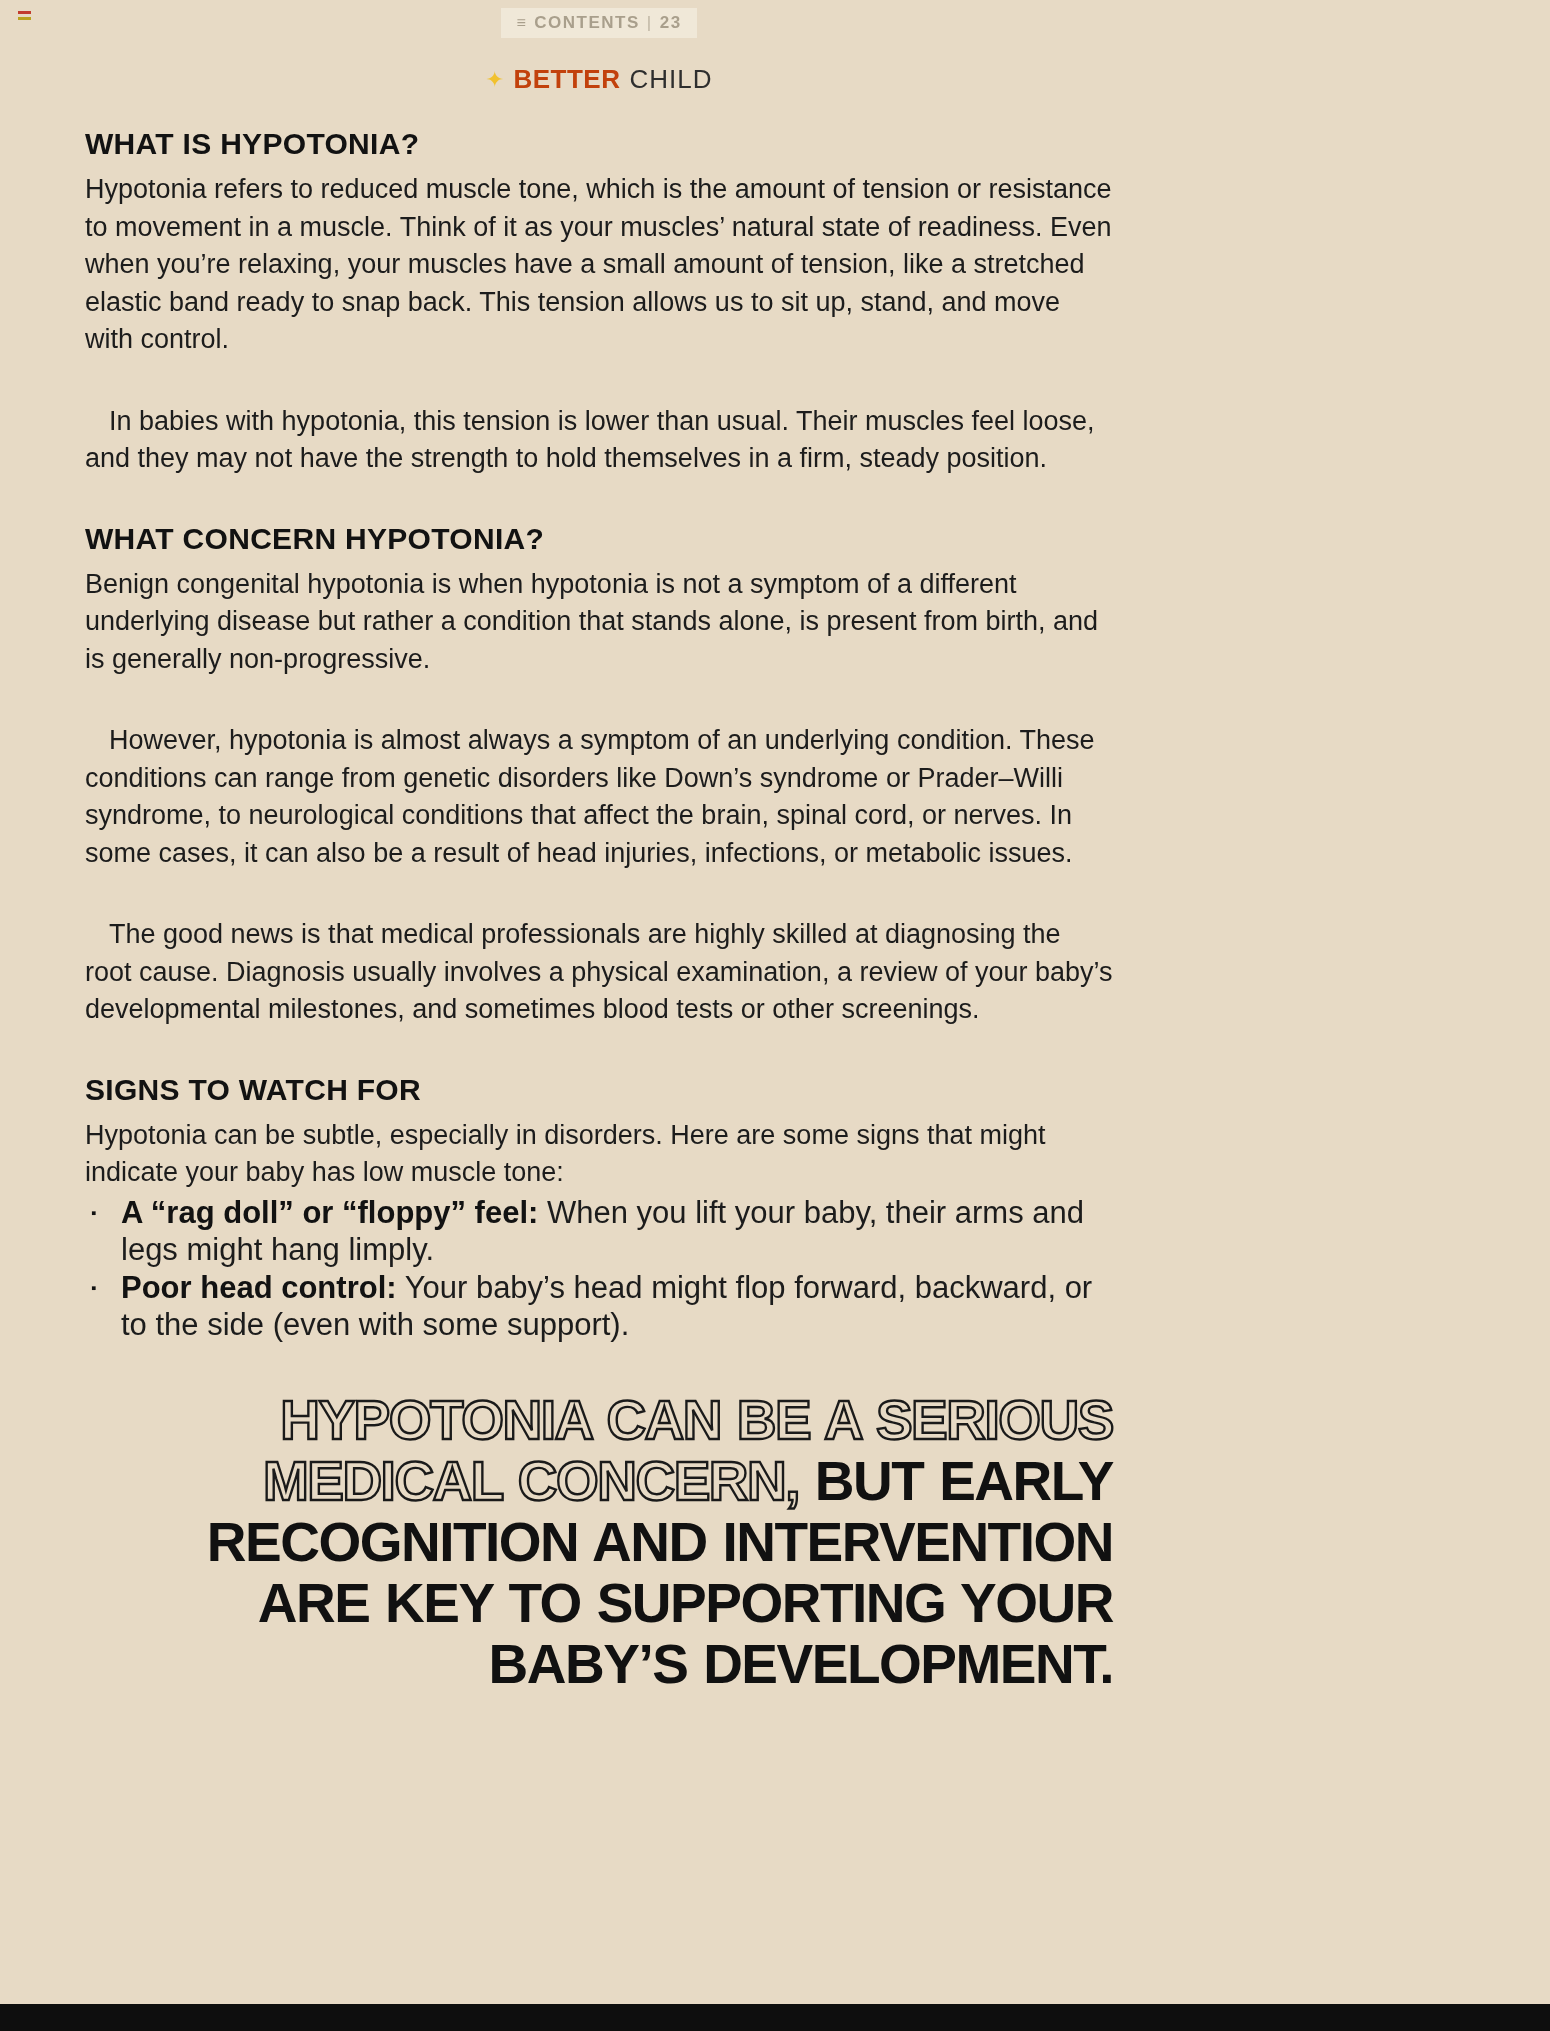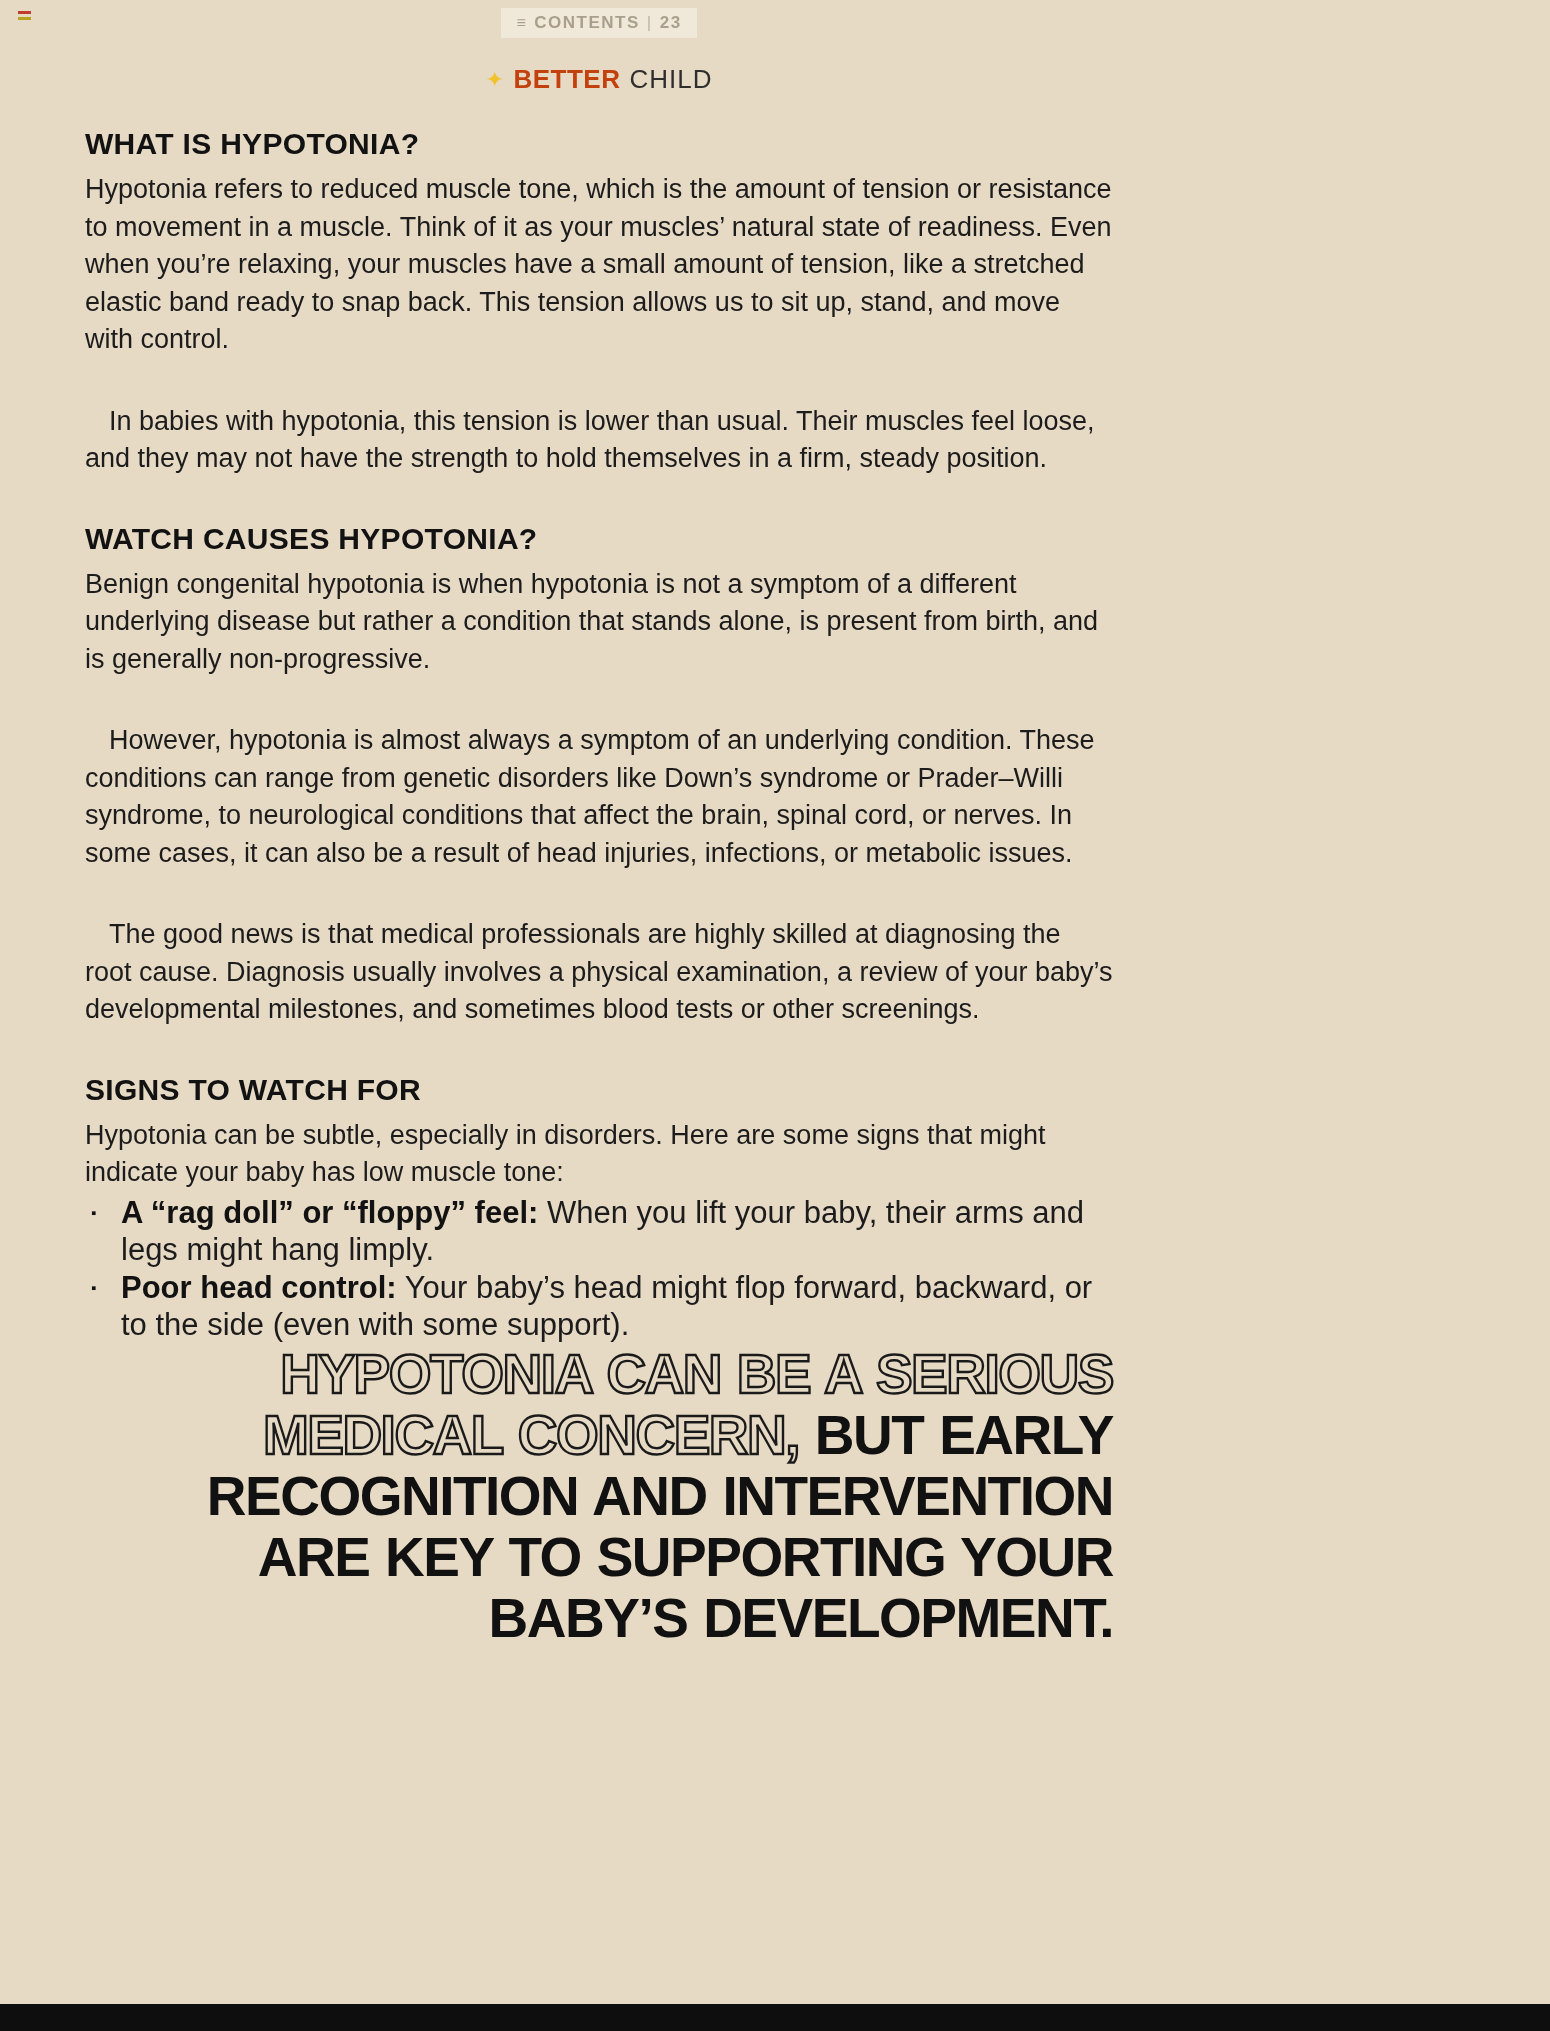--- a/index.html
+++ b/index.html
@@ -90,20 +90,21 @@
     color: #121212;
   }
   .bullet-text {
     font-size: 31px;
     line-height: 37.5px;
     color: #1c1c1c;
   }
   .bullet-text strong { font-weight: 700; color: #121212; }
 
   .display-quote {
+    margin-top: 46px;
     text-align: right;
     font-size: 55px;
     line-height: 61px;
     font-weight: 800;
     letter-spacing: -1.5px;
     color: #141414;
     word-spacing: 2px;
   }
   .display-quote .outline {
     color: transparent;
@@ -139,21 +140,21 @@
   <div class="brand">
     <span class="star">✦</span>
     <span class="bold">BETTER</span>
     <span class="light">CHILD</span>
   </div>
 
   <h2 class="section-heading first">WHAT IS HYPOTONIA?</h2>
   <p class="body-text">Hypotonia refers to reduced muscle tone, which is the amount of tension or resistance to movement in a muscle. Think of it as your muscles’ natural state of readiness. Even when you’re relaxing, your muscles have a small amount of tension, like a stretched elastic band ready to snap back. This tension allows us to sit up, stand, and move with control.</p>
   <p class="body-text indent">In babies with hypotonia, this tension is lower than usual. Their muscles feel loose, and they may not have the strength to hold themselves in a firm, steady position.</p>
 
-  <h2 class="section-heading">WATCH CAUSES HYPOTONIA?</h2>
+  <h2 class="section-heading">WHAT CONCERN HYPOTONIA?</h2>
   <p class="body-text">Benign congenital hypotonia is when hypotonia is not a symptom of a different underlying disease but rather a condition that stands alone, is present from birth, and is generally non-progressive.</p>
   <p class="body-text indent">However, hypotonia is almost always a symptom of an underlying condition. These conditions can range from genetic disorders like Down’s syndrome or Prader–Willi syndrome, to neurological conditions that affect the brain, spinal cord, or nerves. In some cases, it can also be a result of head injuries, infections, or metabolic issues.</p>
   <p class="body-text indent">The good news is that medical professionals are highly skilled at diagnosing the root cause. Diagnosis usually involves a physical examination, a review of your baby’s developmental milestones, and sometimes blood tests or other screenings.</p>
 
   <h2 class="section-heading">SIGNS TO WATCH FOR</h2>
   <p class="body-text">Hypotonia can be subtle, especially in disorders. Here are some signs that might indicate your baby has low muscle tone:</p>
 
   <div class="bullet-list">
     <div class="bullet">
       <span class="bullet-marker">▪</span>

